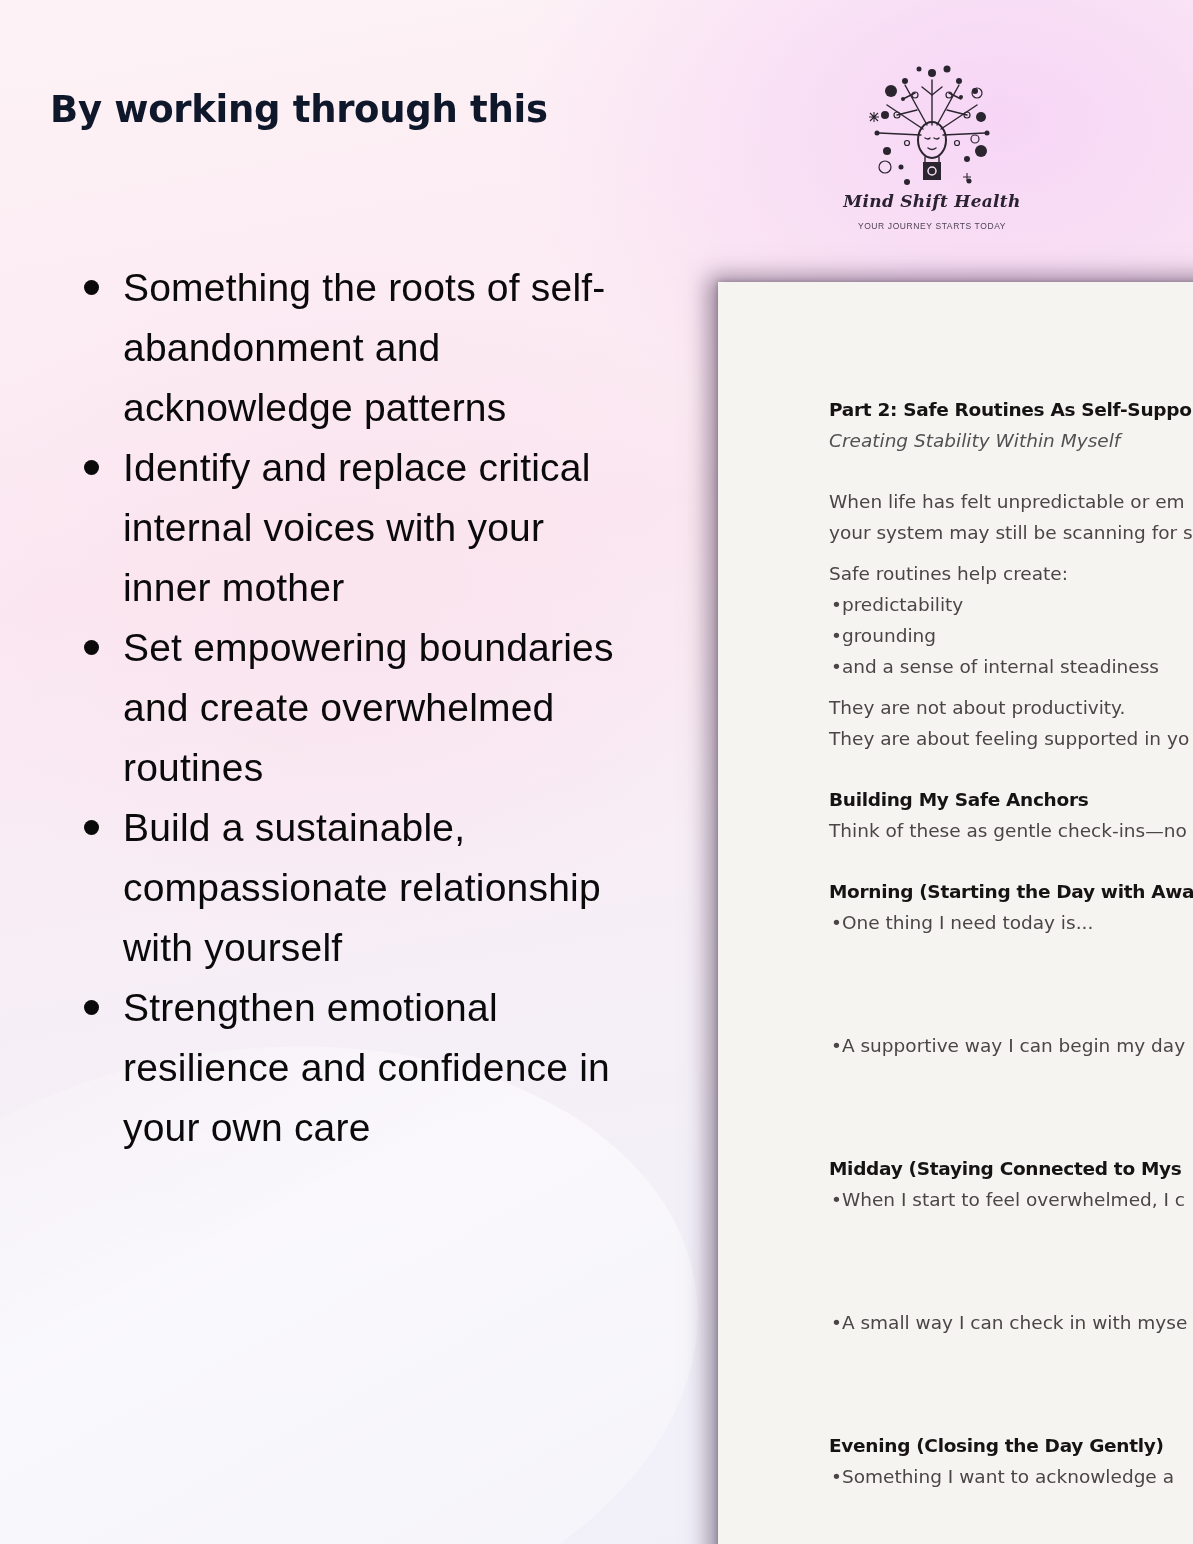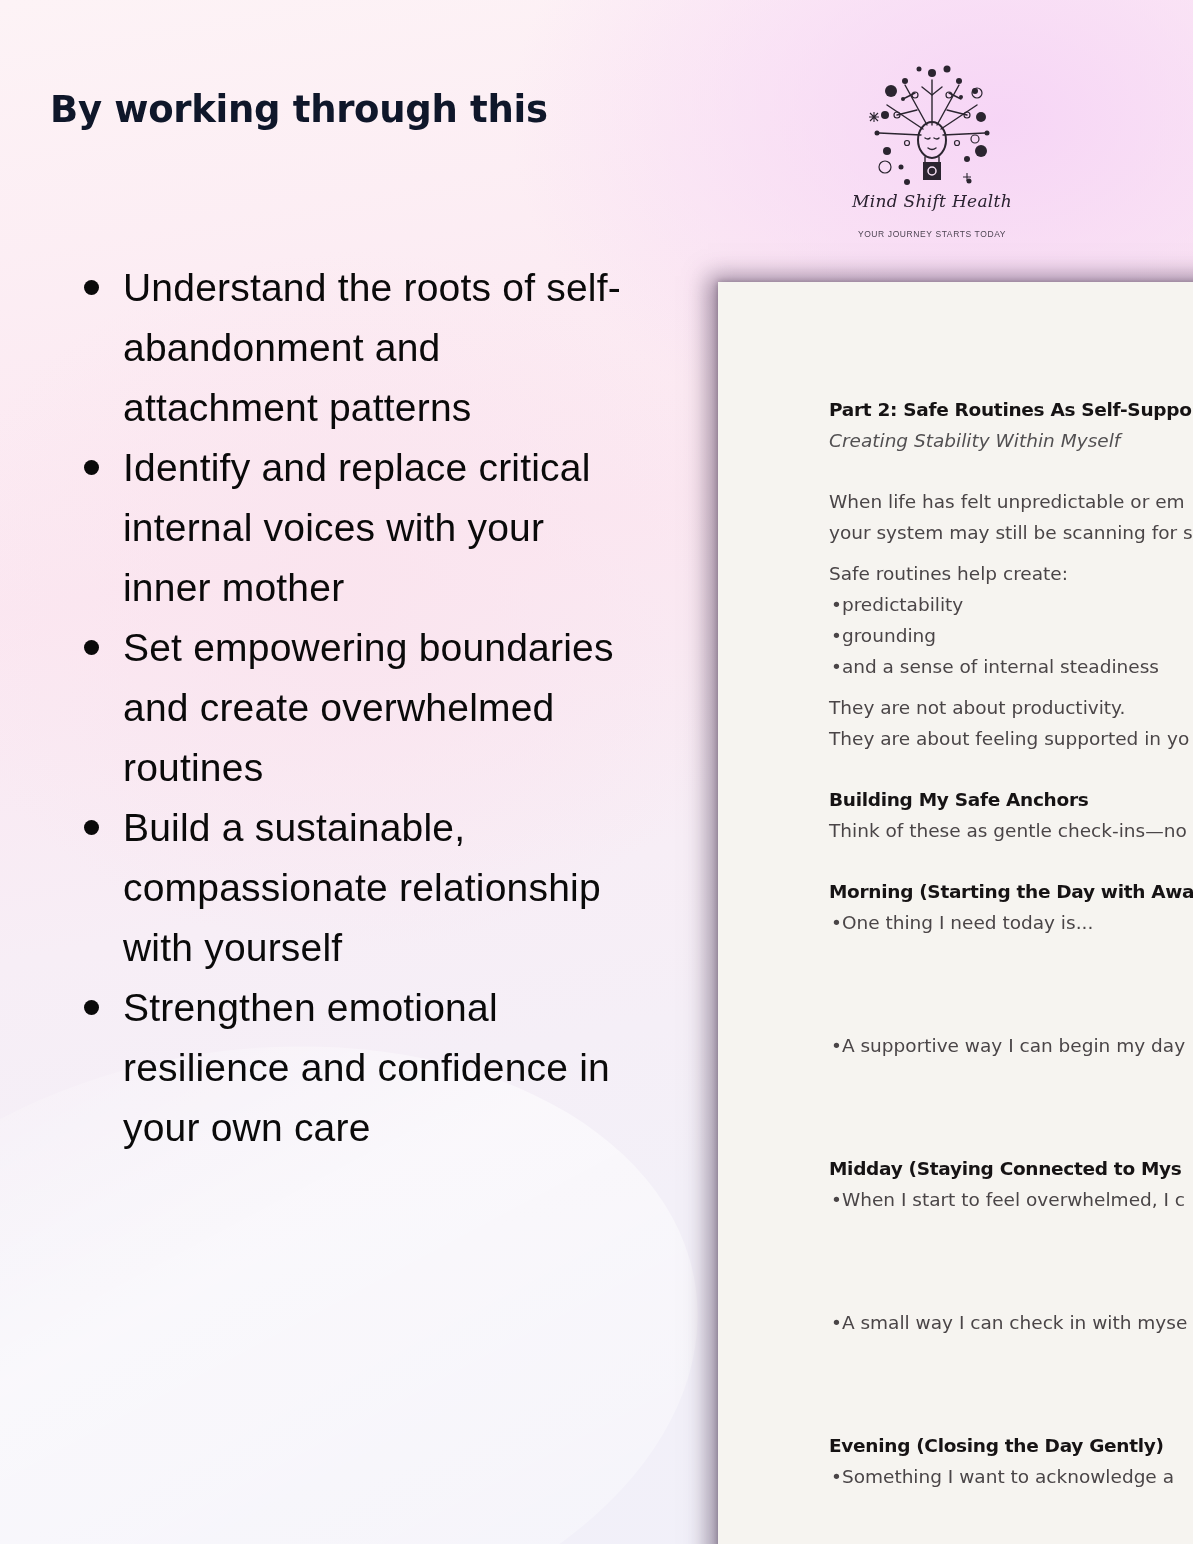--- a/index.html
+++ b/index.html
@@ -54,27 +54,28 @@
       text-align: center;
     }
     .logo svg { display: block; margin: 0 auto; }
     .logo-name {
       font-family: "DejaVu Serif", serif;
       font-style: italic;
       font-size: 17px;
       color: #2a2230;
       margin-top: -4px;
       letter-spacing: 0.3px;
+      font-weight: bold;
     }
     .logo-tagline {
       font-family: "Liberation Sans", sans-serif;
       font-size: 8.5px;
       color: #4d4452;
       letter-spacing: 0.6px;
-      margin-top: 18px;
+      margin-top: 10px;
     }
 
     
     .doc {
       position: absolute; left: 718px; top: 282px; width: 520px; height: 1300px;
       background: #f6f4f0;
       box-shadow: -10px -6px 22px rgba(80,60,90,0.55), 0 0 6px rgba(60,50,70,0.4);
       overflow: hidden;
     }
     .doc-inner {
@@ -93,21 +94,21 @@
 </head>
 <body>
 
 <div class="soft-swoosh"></div>
 
 <h1 class="intro-heading">
   <span>By working through this</span><br>
 </h1>
 
 <ul class="benefits">
-  <li><span class="dot"></span><span>Understand the roots of self-</span><br><span>abandonment and</span><br><span>attachment patterns</span></li>
+  <li><span class="dot"></span><span>Something the roots of self-</span><br><span>abandonment and</span><br><span>acknowledge patterns</span></li>
   <li><span class="dot"></span><span>Identify and replace critical</span><br><span>internal voices with your</span><br><span>inner mother</span></li>
   <li><span class="dot"></span><span>Set empowering boundaries</span><br><span>and create overwhelmed</span><br><span>routines</span></li>
   <li><span class="dot"></span><span>Build a sustainable,</span><br><span>compassionate relationship</span><br><span>with yourself</span></li>
   <li><span class="dot"></span><span>Strengthen emotional</span><br><span>resilience and confidence in</span><br><span>your own care</span></li>
 </ul>
 
 <div class="logo">
   <svg width="150" height="140" viewBox="0 0 150 140">
     <g stroke="#2b2530" stroke-width="1.4" fill="none" stroke-linecap="round">
 

